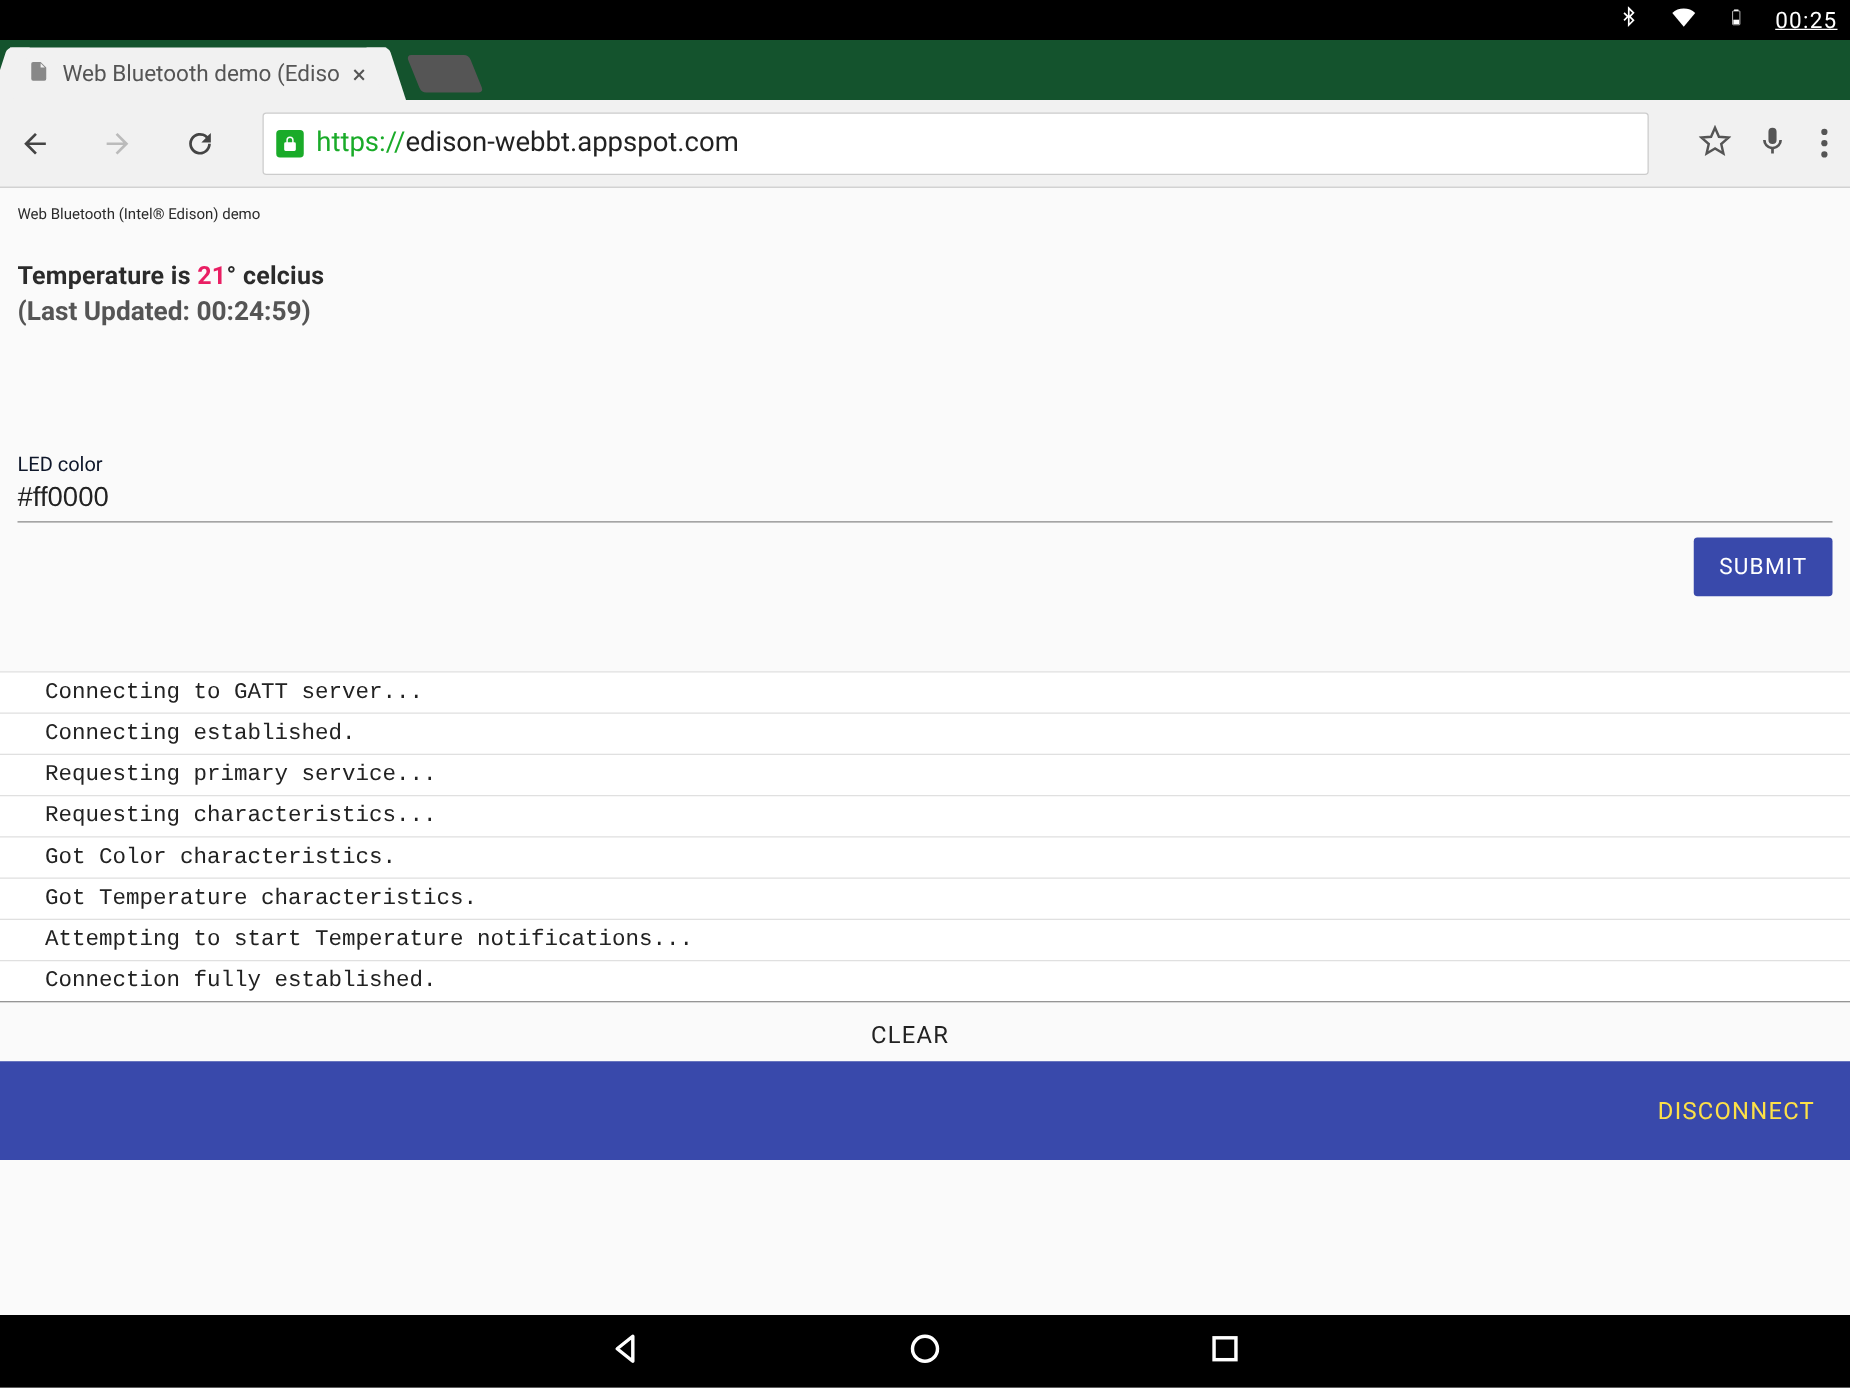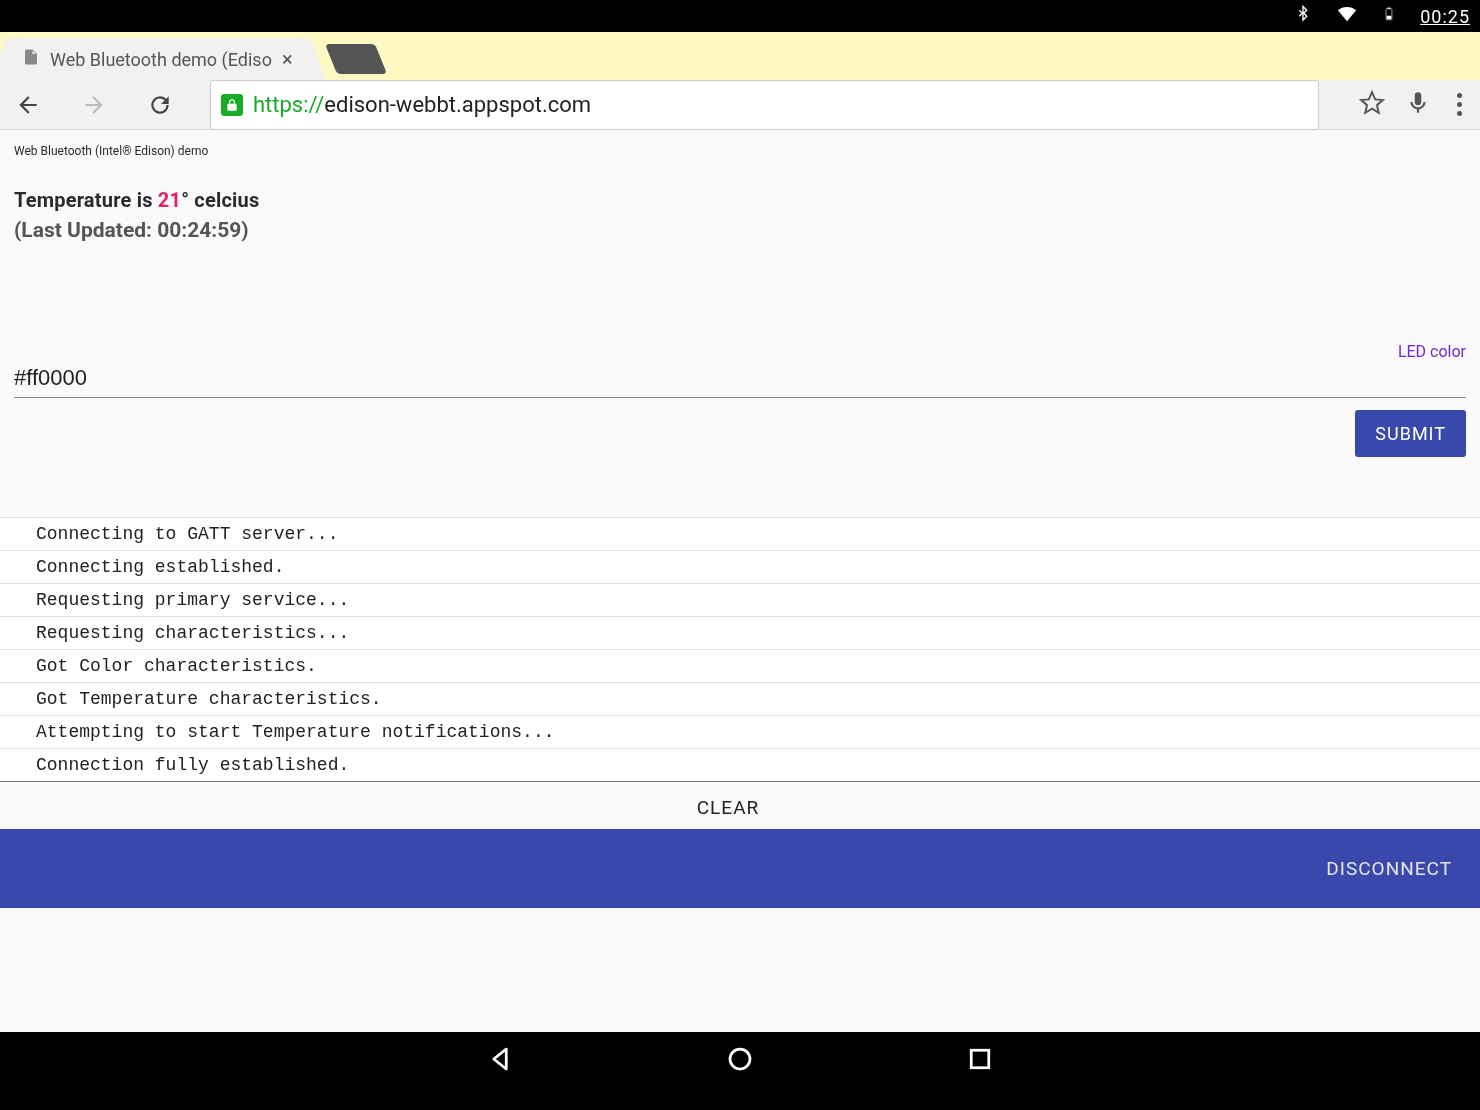--- a/index.html
+++ b/index.html
@@ -20,21 +20,21 @@
     gap: 24px;
     color: #fff;
     font-size: 18px;
     text-decoration: underline;
   }
   .status-bar svg { fill: #fff; }
   .status-time { font-weight: 400; letter-spacing: 1px; }
 
   .tabs-bar {
     height: 48px;
-    background: #fef9c3;
+    background: #14532d;
     display: flex;
     align-items: flex-end;
     padding-left: 8px;
   }
   .tab {
     position: relative;
     height: 42px;
     display: flex;
     align-items: center;
     padding: 0 16px 0 14px;
@@ -67,21 +67,21 @@
   .tab-new::before {
     content: "";
     position: absolute;
     inset: 0;
     background: #555;
     transform: skewX(22deg);
     border-radius: 4px;
   }
 
   .toolbar {
-    height: 50px;
+    height: 70px;
     background: #f1f1f1;
     border-bottom: 1px solid #ddd;
     display: flex;
     align-items: center;
     padding: 0 12px;
     gap: 34px;
   }
   .nav-btn {
     width: 32px; height: 32px;
     display: flex; align-items: center; justify-content: center;
@@ -124,21 +124,21 @@
   }
   .page-top {
     padding: 14px 14px 0 14px;
     color: #2b2b2b;
   }
   .demo-title { font-size: 12px; font-weight: 400; margin-bottom: 30px; }
   .temp-line { font-size: 20px; font-weight: 700; letter-spacing: 0.2px; }
   .temp-val { color: #e91e63; }
   .updated { font-size: 21px; color: #555; margin-top: 6px; margin-bottom: 100px; font-weight: bold; }
 
-  .field-label { font-size: 16px; color: #6d28d9; margin-bottom: 2px; text-align: right; }
+  .field-label { font-size: 16px; color: #0f172a; margin-bottom: 2px; }
   .field-input {
     width: 100%;
     border: none;
     border-bottom: 1px solid #888;
     background: transparent;
     font-size: 22px;
     padding: 2px 0 6px 0;
     outline: none;
     color: #222;
   }
@@ -168,21 +168,21 @@
     text-align: center;
     padding: 14px 24px 10px 0;
     font-size: 19px;
     letter-spacing: 1px;
     color: #222;
     background: #fafafa;
   }
 
   .footer-bar {
     background: #3949ab;
-    color: #e5e5e5;
+    color: #fde047;
     text-align: right;
     padding: 28px 28px;
     font-size: 19px;
     letter-spacing: 1px;
   }
 
   .android-nav {
     height: 58px;
     background: #000;
     display: flex;

